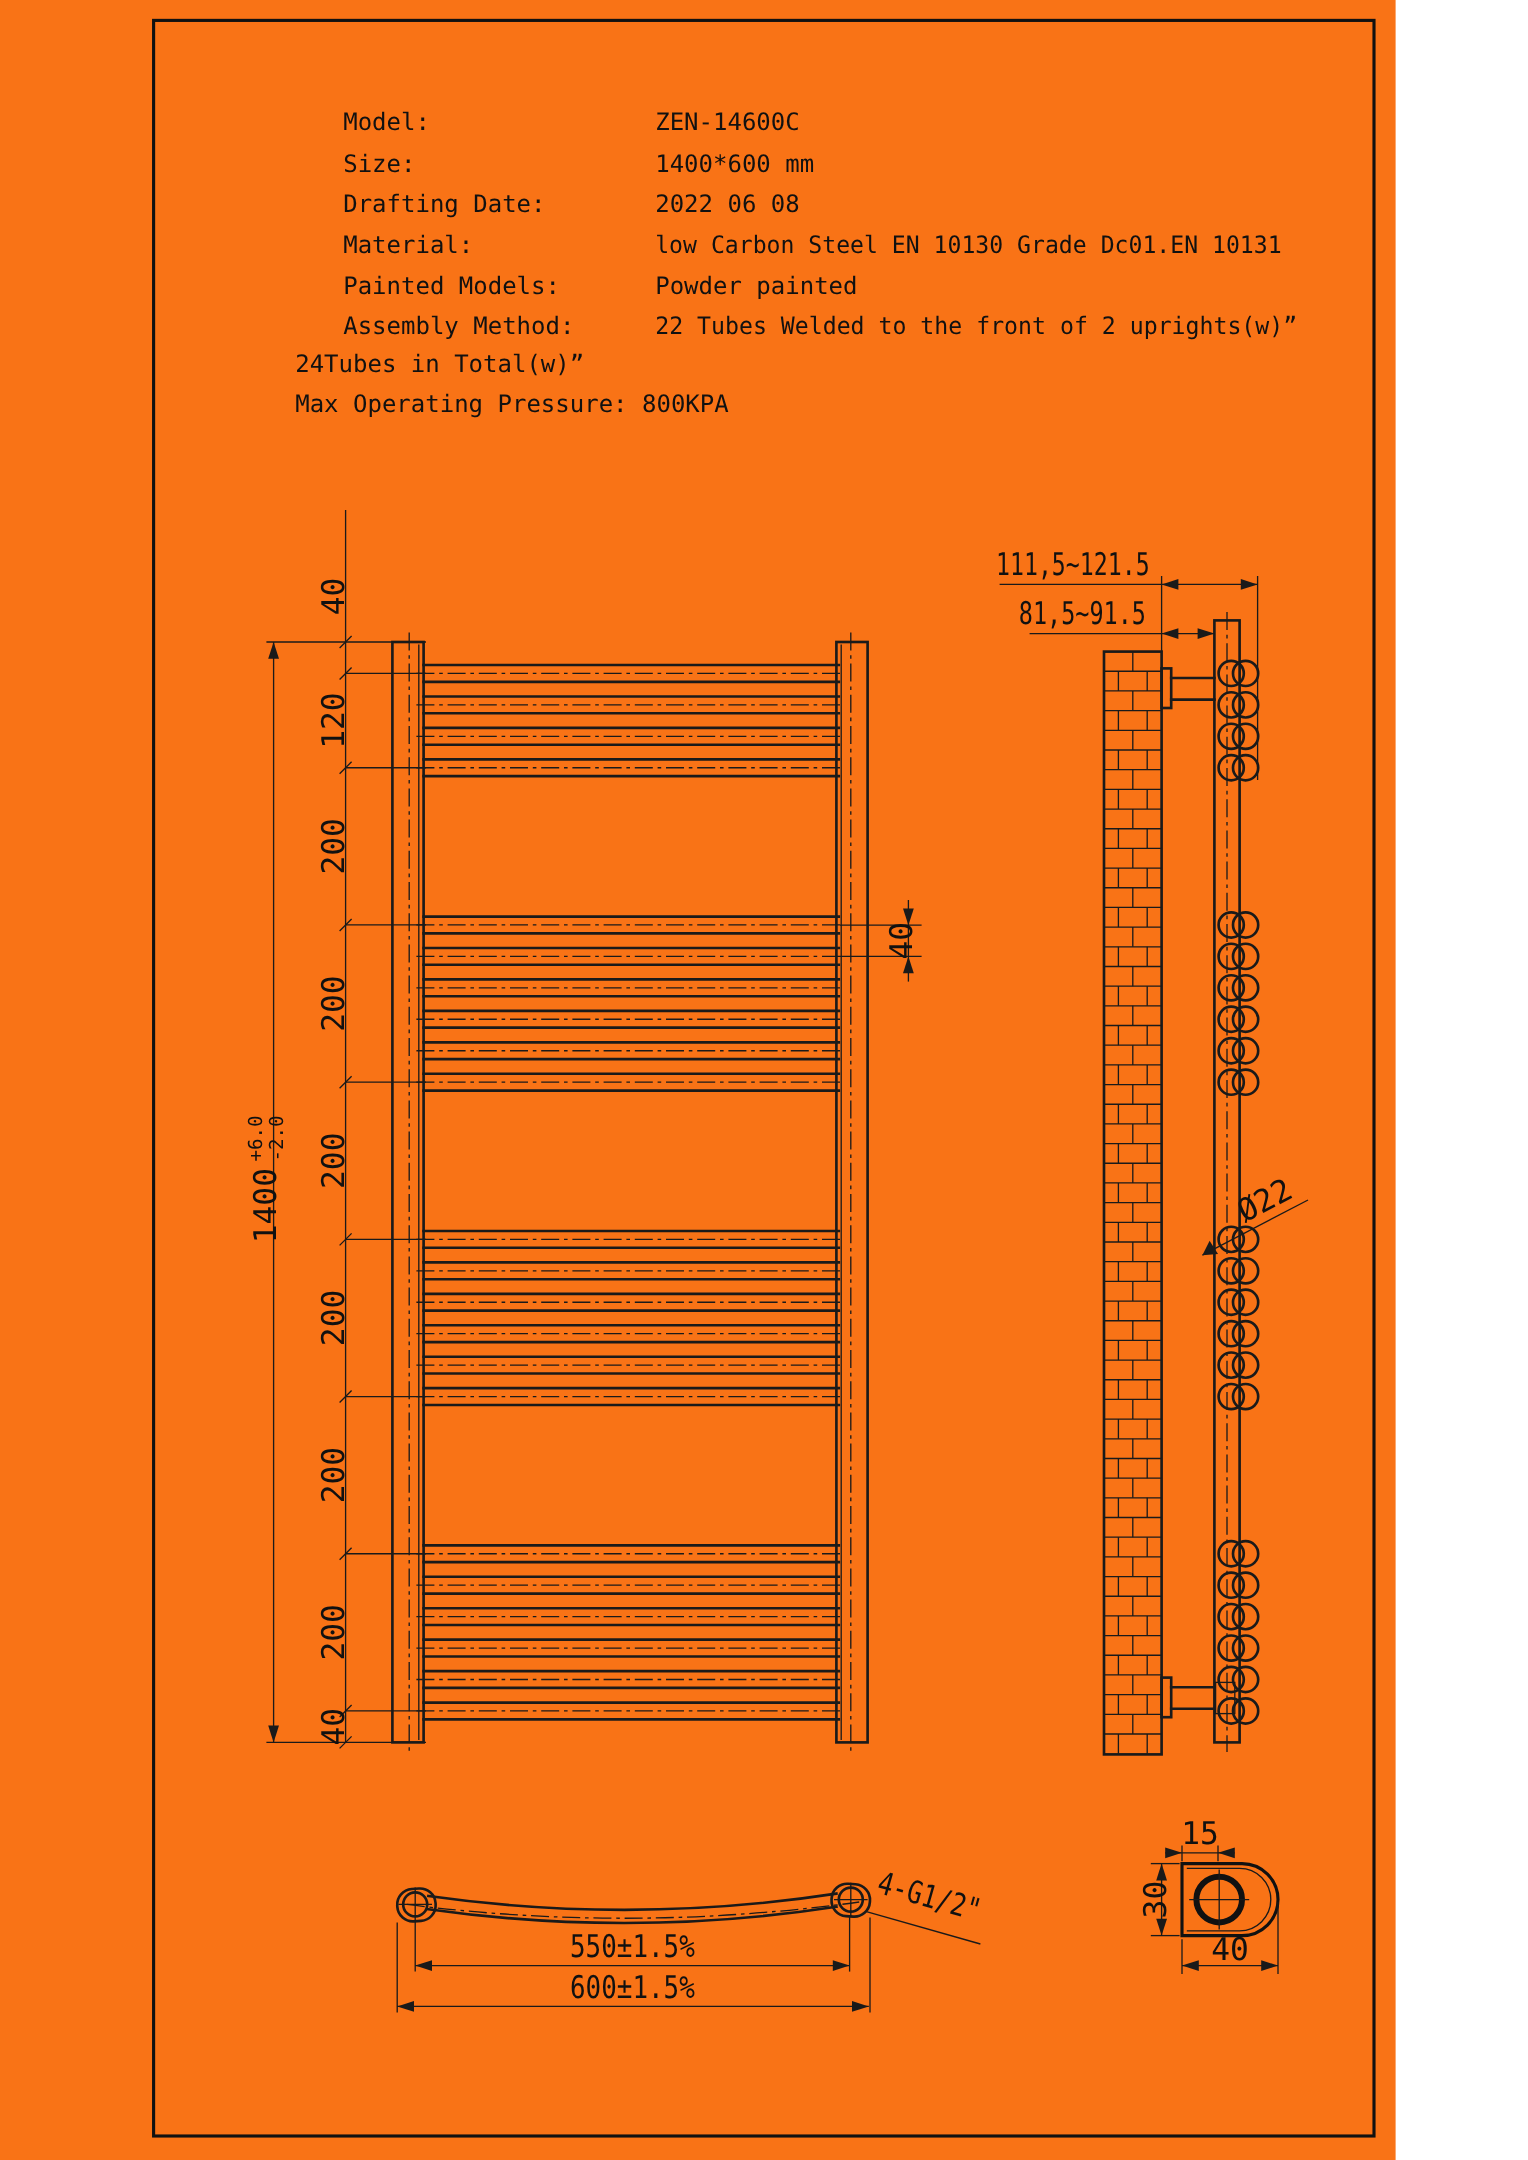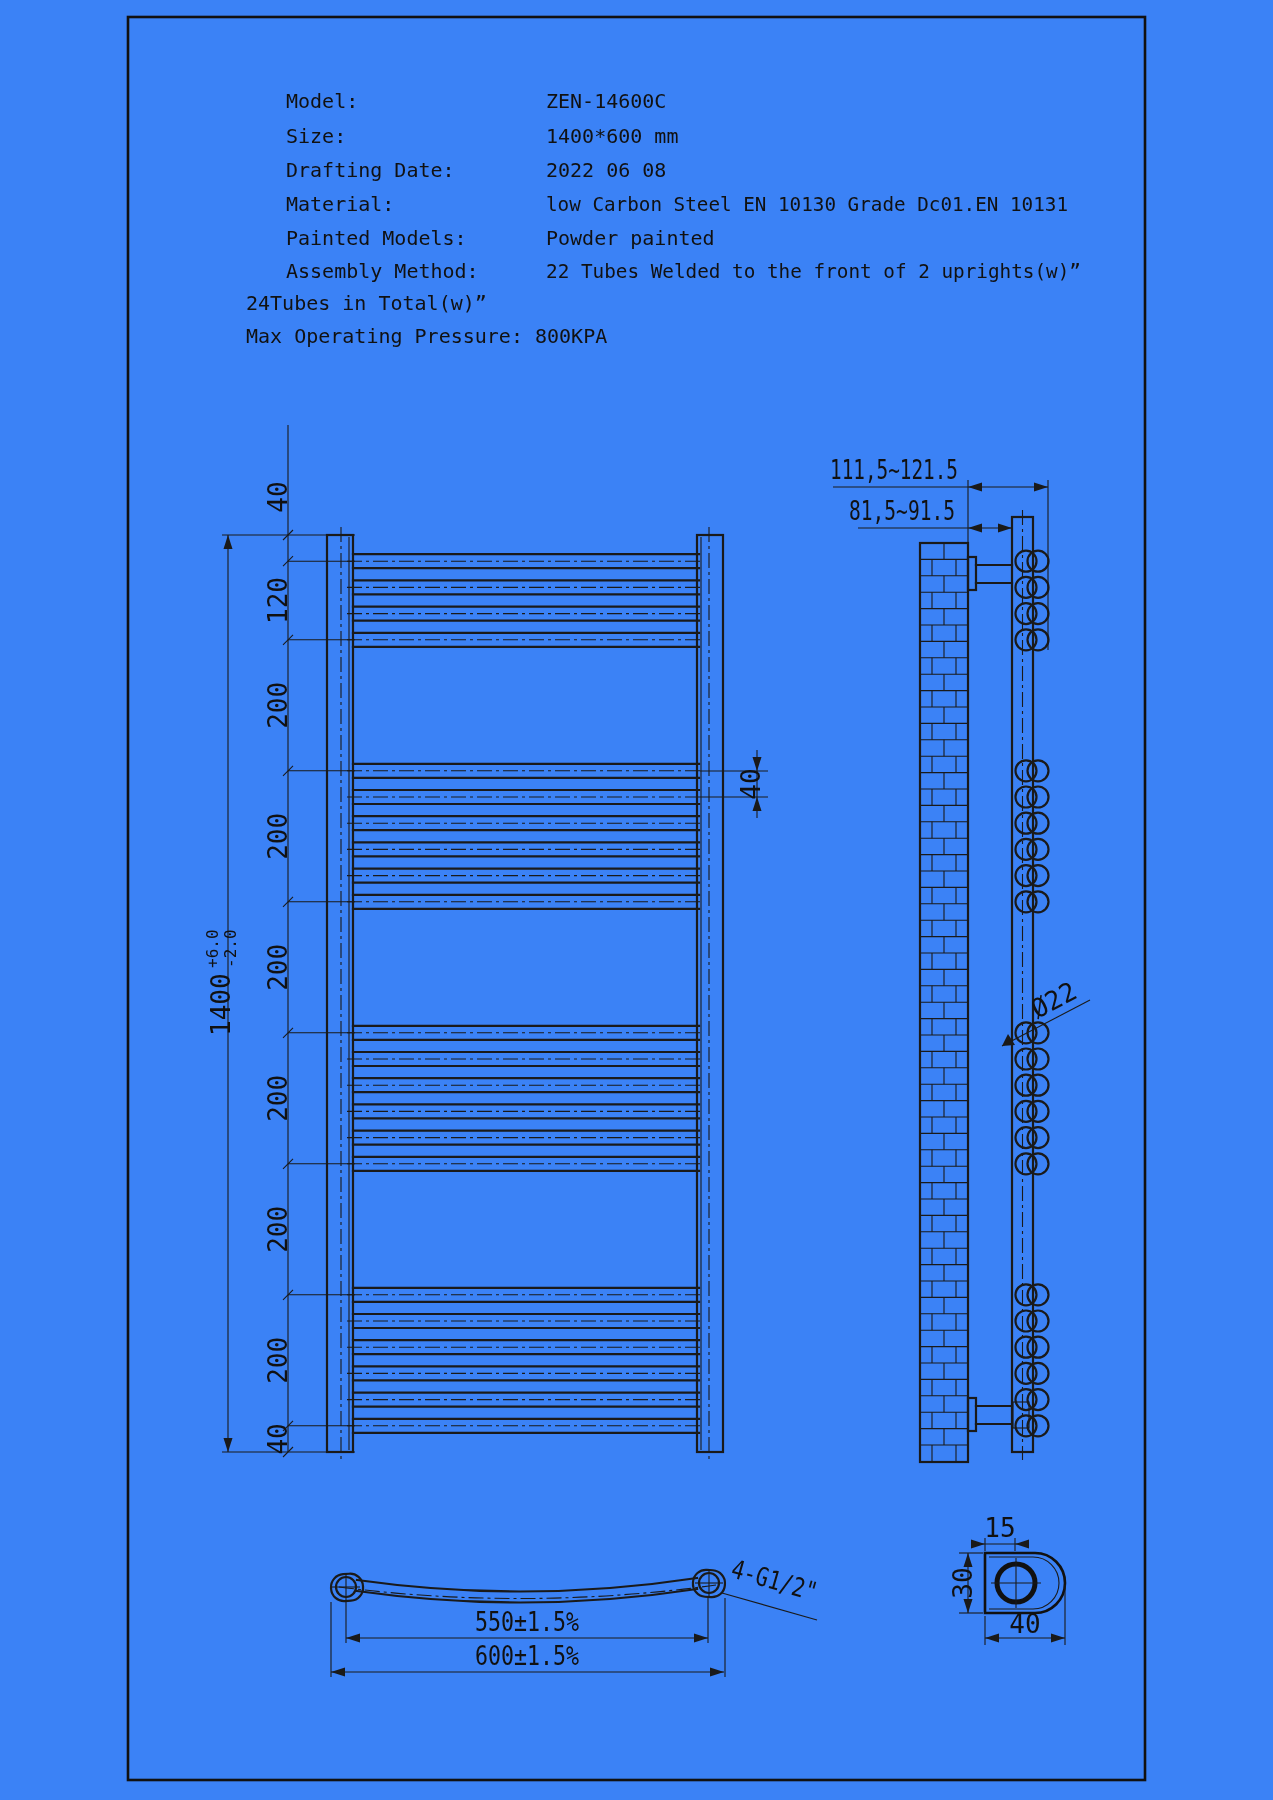--- a/index.html
+++ b/index.html
@@ -1,16 +1,16 @@
 <!DOCTYPE html>
 <html><head>
 <meta charset="utf-8">
 <style>
   html,body{margin:0;padding:0;background:#fff;}
-  .page{position:relative;width:1273px;height:1800px;background:#3b82f6;overflow:hidden;}
+  .page{position:relative;width:1163px;height:1800px;background:#f97316;overflow:hidden;}
   svg{position:absolute;left:0;top:0;}
   .lw2{stroke:#1a1a1a;stroke-width:2.2;fill:none;stroke-linecap:square;}
   .lw25{stroke:#111;stroke-width:2.6;fill:none;}
   .lw1{stroke:#1a1a1a;stroke-width:1.1;fill:none;}
   .cl{stroke:#1a1a1a;stroke-width:1.1;fill:none;stroke-dasharray:15 4 3 4;}
   .arr{fill:#1a1a1a;stroke:none;}
   .dimtxt{font-family:"DejaVu Sans Mono",monospace;font-size:26px;fill:#111;}
   .toltxt{font-family:"DejaVu Sans Mono",monospace;font-size:16px;fill:#111;}
   .spectxt{font-family:"DejaVu Sans Mono",monospace;font-size:20px;fill:#111;}
 </style>

